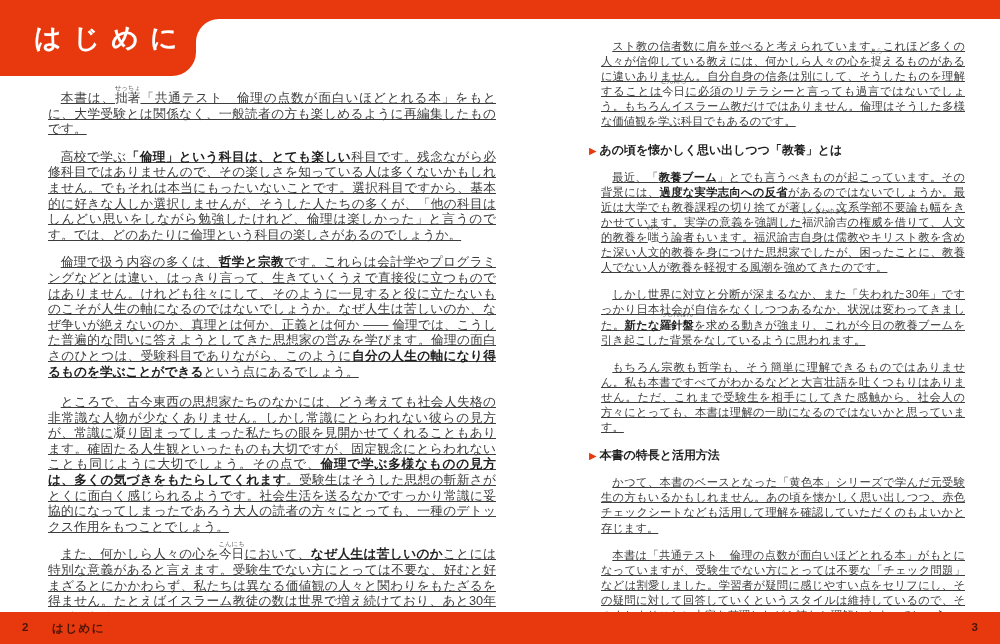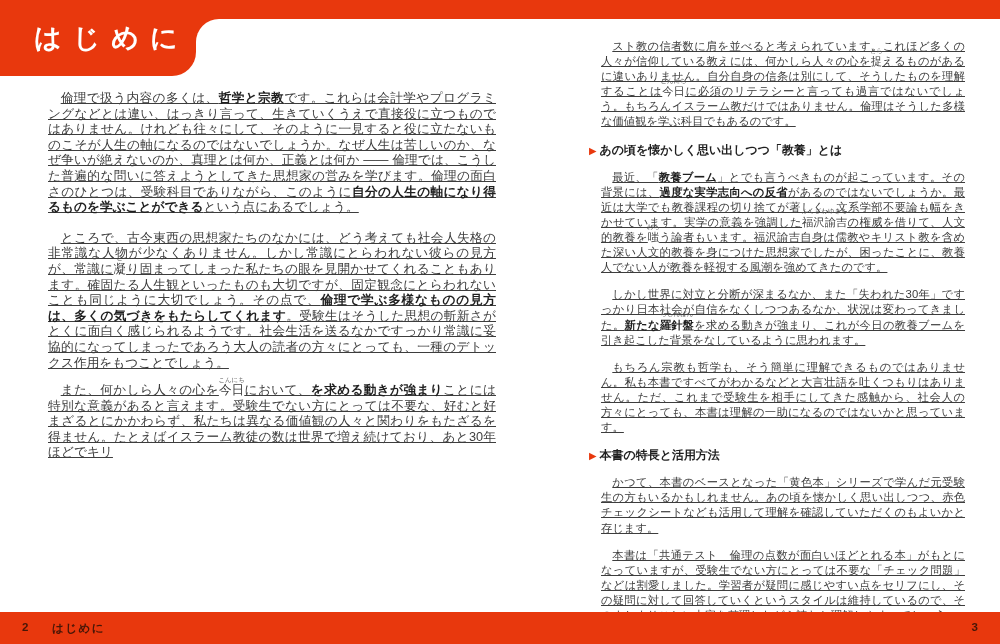--- a/index.html
+++ b/index.html
@@ -54,23 +54,25 @@
 <body>
 
 <div class="top-band"></div>
 <div class="corner-red"></div>
 <div class="corner-white"></div>
 <div class="title-tab">
   <span>はじめに</span>
 </div>
 
 <div class="col col-left" id="left-col">
+    <p class="para"><span>本書は、</span><span><span class="rb">拙著<i class="rt">せっちょ</i></span></span><span>「共通テスト　倫理の点数が面白いほどとれる本」をもとに、大学受験とは関係なく、一般読者の方も楽しめるように再編集したものです。</span></p>
+    <p class="para"><span>高校で学ぶ</span><b>「倫理」という科目は、とても楽しい</b><span>科目です。残念ながら必修科目ではありませんので、その楽しさを知っている人は多くないかもしれません。でもそれは本当にもったいないことです。選択科目ですから、基本的に好きな人しか選択しませんが、そうした人たちの多くが、「他の科目はしんどい思いをしながら勉強したけれど、倫理は楽しかった」と言うのです。では、どのあたりに倫理という科目の楽しさがあるのでしょうか。</span></p>
     <p class="para"><span>倫理で扱う内容の多くは、</span><b>哲学と宗教</b><span>です。これらは会計学やプログラミングなどとは違い、はっきり言って、生きていくうえで直接役に立つものではありません。けれども往々にして、そのように一見すると役に立たないものこそが人生の軸になるのではないでしょうか。なぜ人生は苦しいのか、なぜ争いが絶えないのか、真理とは何か、正義とは何か ―― 倫理では、こうした普遍的な問いに答えようとしてきた思想家の営みを学びます。倫理の面白さのひとつは、受験科目でありながら、このように</span><b>自分の人生の軸になり得るものを学ぶことができる</b><span>という点にあるでしょう。</span></p>
     <p class="para gap"><span>ところで、古今東西の思想家たちのなかには、どう考えても社会人失格の非常識な人物が少なくありません。しかし常識にとらわれない彼らの見方が、常識に</span><span><span class="rb">凝<i class="rt">こ</i></span></span><span>り固まってしまった私たちの眼を見開かせてくれることもあります。確固たる人生観といったものも大切ですが、固定観念にとらわれないことも同じように大切でしょう。その点で、</span><b>倫理で学ぶ多様なものの見方は、多くの気づきをもたらしてくれます</b><span>。受験生はそうした思想の斬新さがとくに面白く感じられるようです。社会生活を送るなかですっかり常識に妥協的になってしまったであろう大人の読者の方々にとっても、一種のデトックス作用をもつことでしょう。</span></p>
-    <p class="para"><span>また、何かしら人々の心を</span><span><span class="rb">今日<i class="rt">こんにち</i></span></span><span>において、</span><b>を求める動きが強まり</b><span>ことには特別な意義があると言えます。受験生でない方にとっては不要な、好むと好まざるとにかかわらず、私たちは異なる価値観の人々と関わりをもたざるを得ません。たとえばイスラーム教徒の数は世界で増え続けており、あと30年ほどでキリ</span></p>
+    <p class="para"><span>また、何かしら人々の心を</span><span><span class="rb">今日<i class="rt">こんにち</i></span></span><span>において、</span><b>なぜ人生は苦しいのか</b><span>ことには特別な意義があると言えます。受験生でない方にとっては不要な、好むと好まざるとにかかわらず、私たちは異なる価値観の人々と関わりをもたざるを得ません。たとえばイスラーム教徒の数は世界で増え続けており、あと30年ほどでキリ</span></p>
   </div>
 
 <div class="col col-right">
   <div id="right-col">
       <p class="para"><span>スト教の信者数に肩を並べると考えられています。これほど多くの人々が信仰している教えには、何かしら人々の心を</span><span><span class="rb">捉<i class="rt">とら</i></span></span><span>えるものがあるに違いありません。自分自身の信条は別にして、そうしたものを理解することは</span><span><span class="rb">今日<i class="rt">こんにち</i></span></span><span>に必須のリテラシーと言っても過言ではないでしょう。もちろんイスラーム教だけではありません。倫理はそうした多様な価値観を学ぶ科目でもあるのです。</span></p>
       <div class="heading"><span class="arrow">▶</span><span>あの頃を懐かしく思い出しつつ「教養」とは</span></div>
       <p class="para"><span>最近、「</span><b>教養ブーム</b><span>」とでも言うべきものが起こっています。その背景には、</span><b>過度な実学志向への反省</b><span>があるのではないでしょうか。最近は大学でも教養課程の切り捨てが著しく、文系学部不要論も幅をきかせています。実学の意義を強調した</span><span><span class="rb">福沢諭吉<i class="rt">ふくざわゆきち</i></span></span><span>の権威を借りて、人文的教養を</span><span><span class="rb">嗤<i class="rt">わら</i></span></span><span>う論者もいます。福沢諭吉自身は儒教やキリスト教を含めた深い人文的教養を身につけた思想家でしたが、困ったことに、教養人でない人が教養を軽視する風潮を強めてきたのです。</span></p>
       <p class="para"><span>しかし世界に対立と分断が深まるなか、また「失われた30年」ですっかり日本社会が自信をなくしつつあるなか、状況は変わってきました。</span><b>新たな</b><b><span class="rb">羅針盤<i class="rt">らしんばん</i></span></b><span>を求める動きが強まり、これが今日の教養ブームを引き起こした背景をなしているように思われます。</span></p>
       <p class="para"><span>もちろん宗教も哲学も、そう簡単に理解できるものではありません。私も本書ですべてがわかるなどと大言壮語を吐くつもりはありません。ただ、これまで受験生を相手にしてきた感触から、社会人の方々にとっても、本書は理解の一助になるのではないかと思っています。</span></p>
       <div class="heading"><span class="arrow">▶</span><span>本書の特長と活用方法</span></div>

